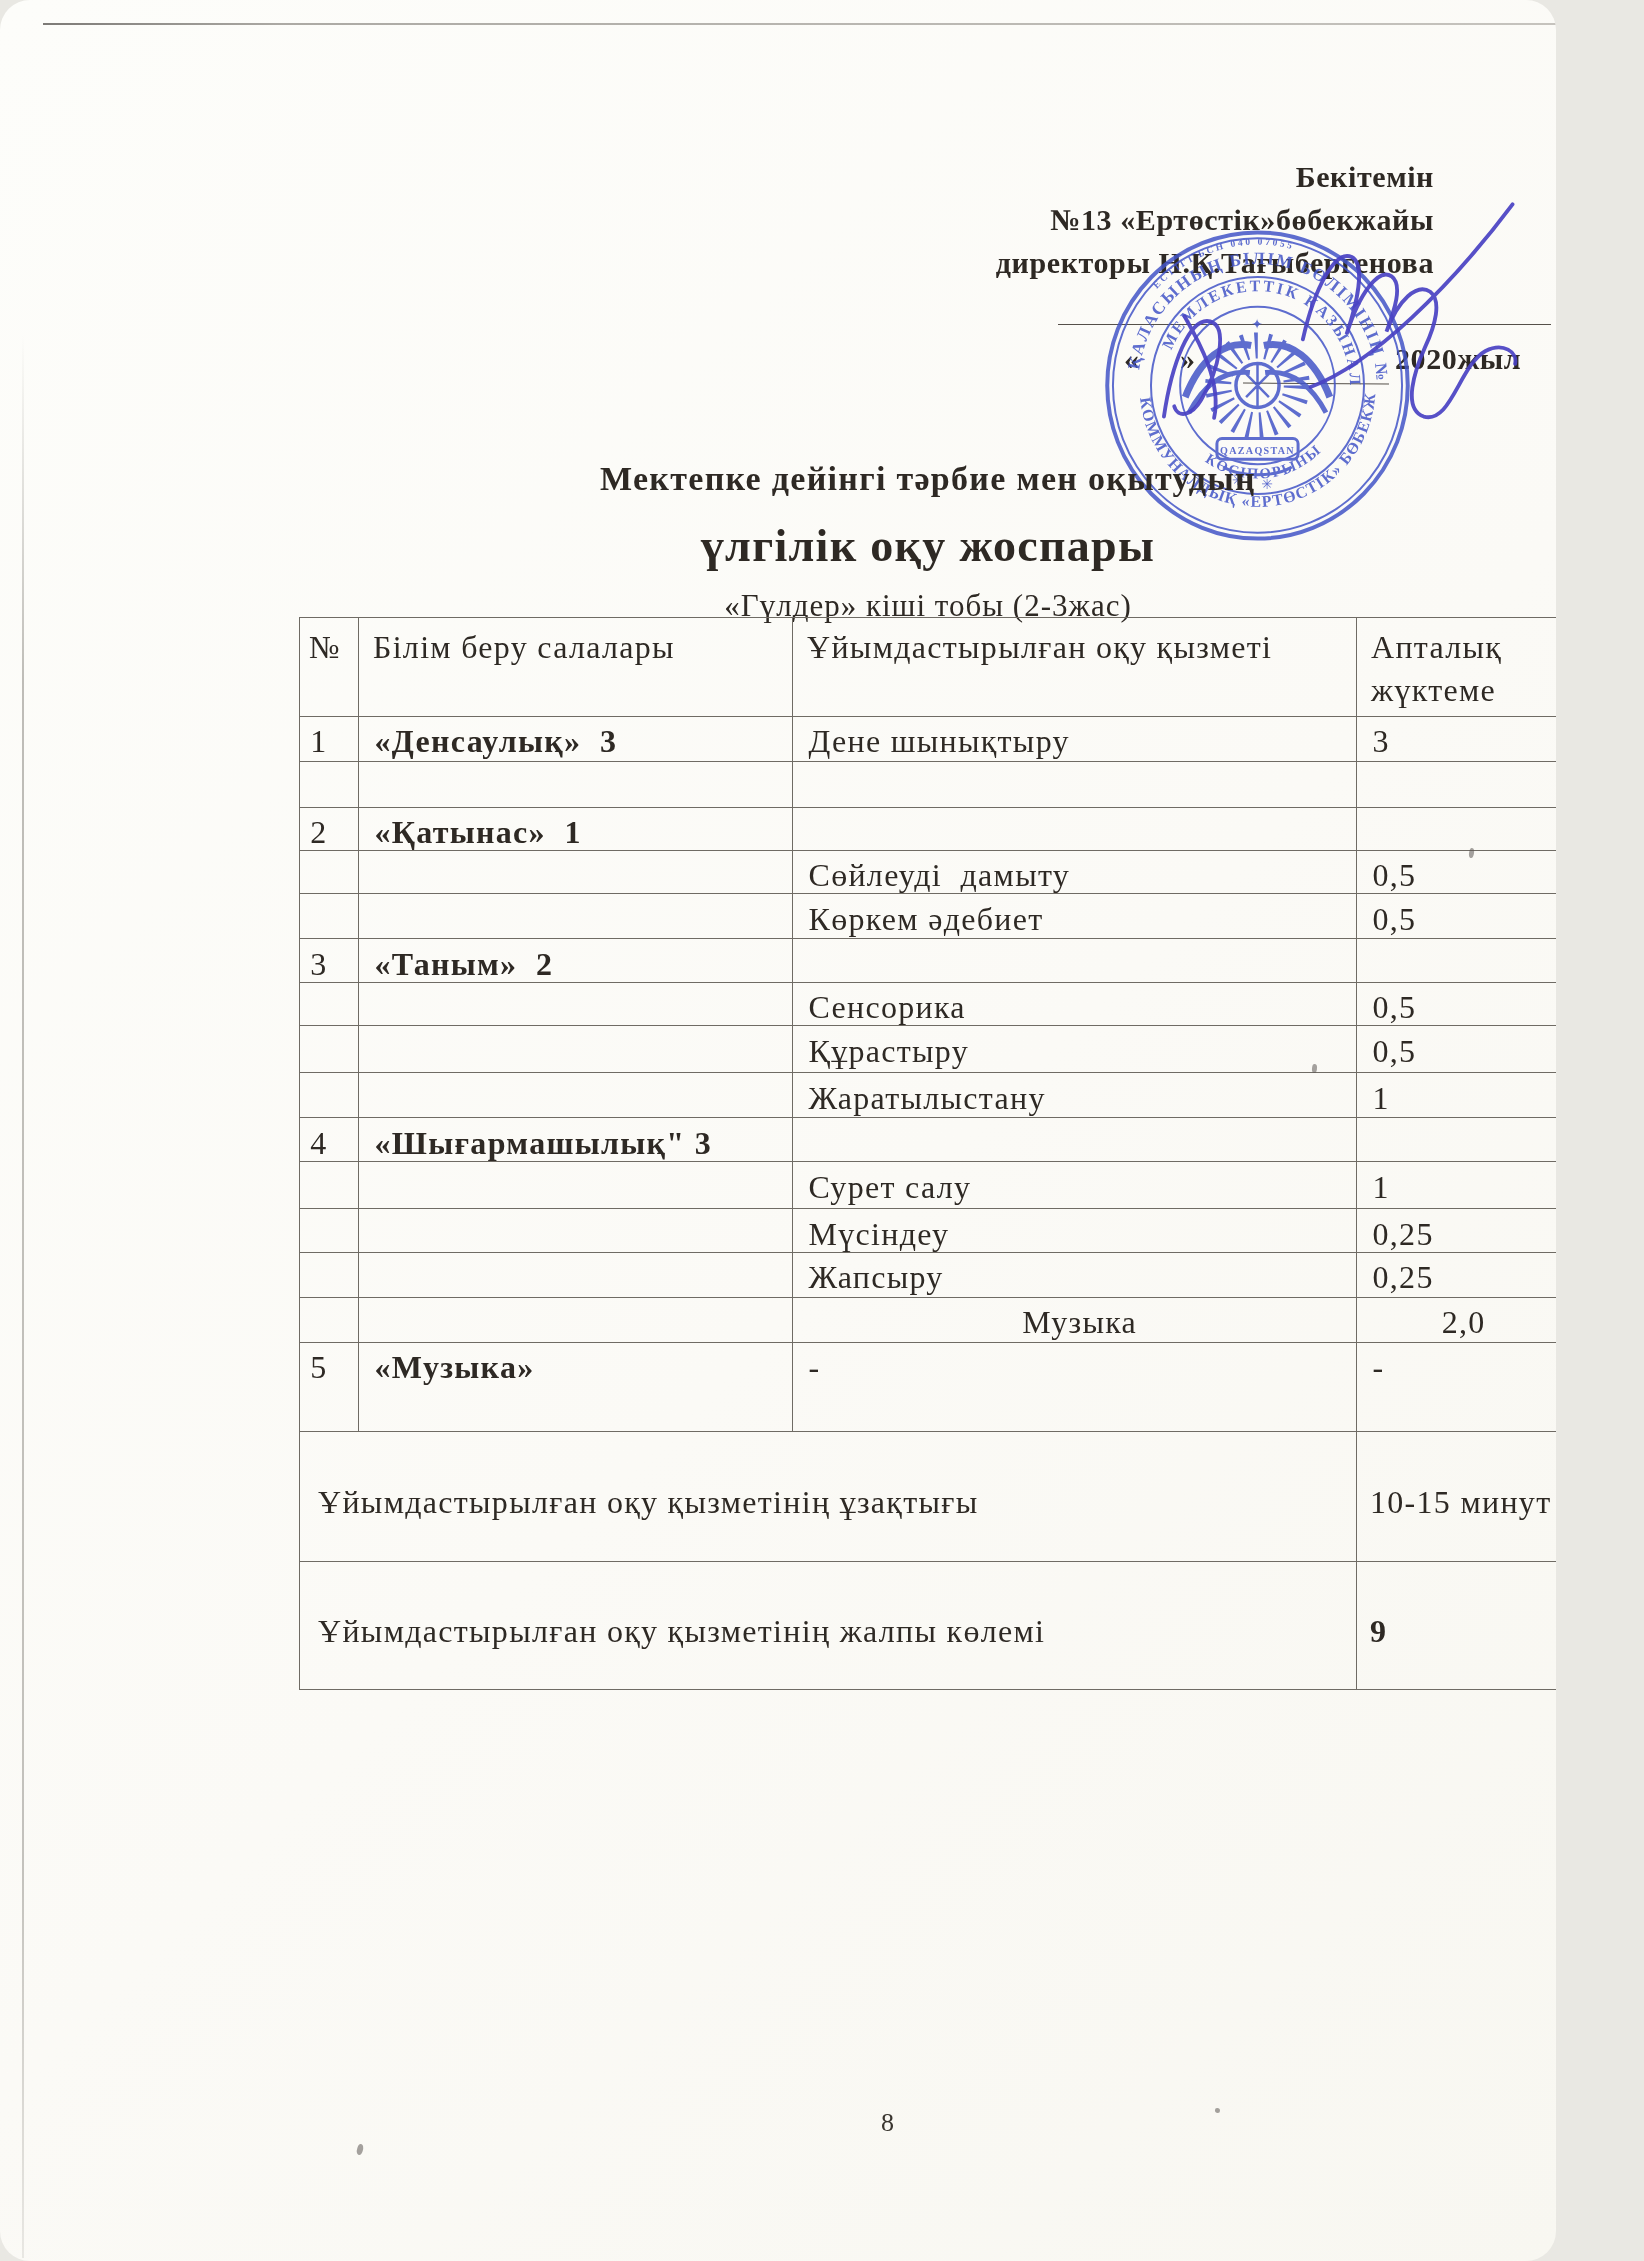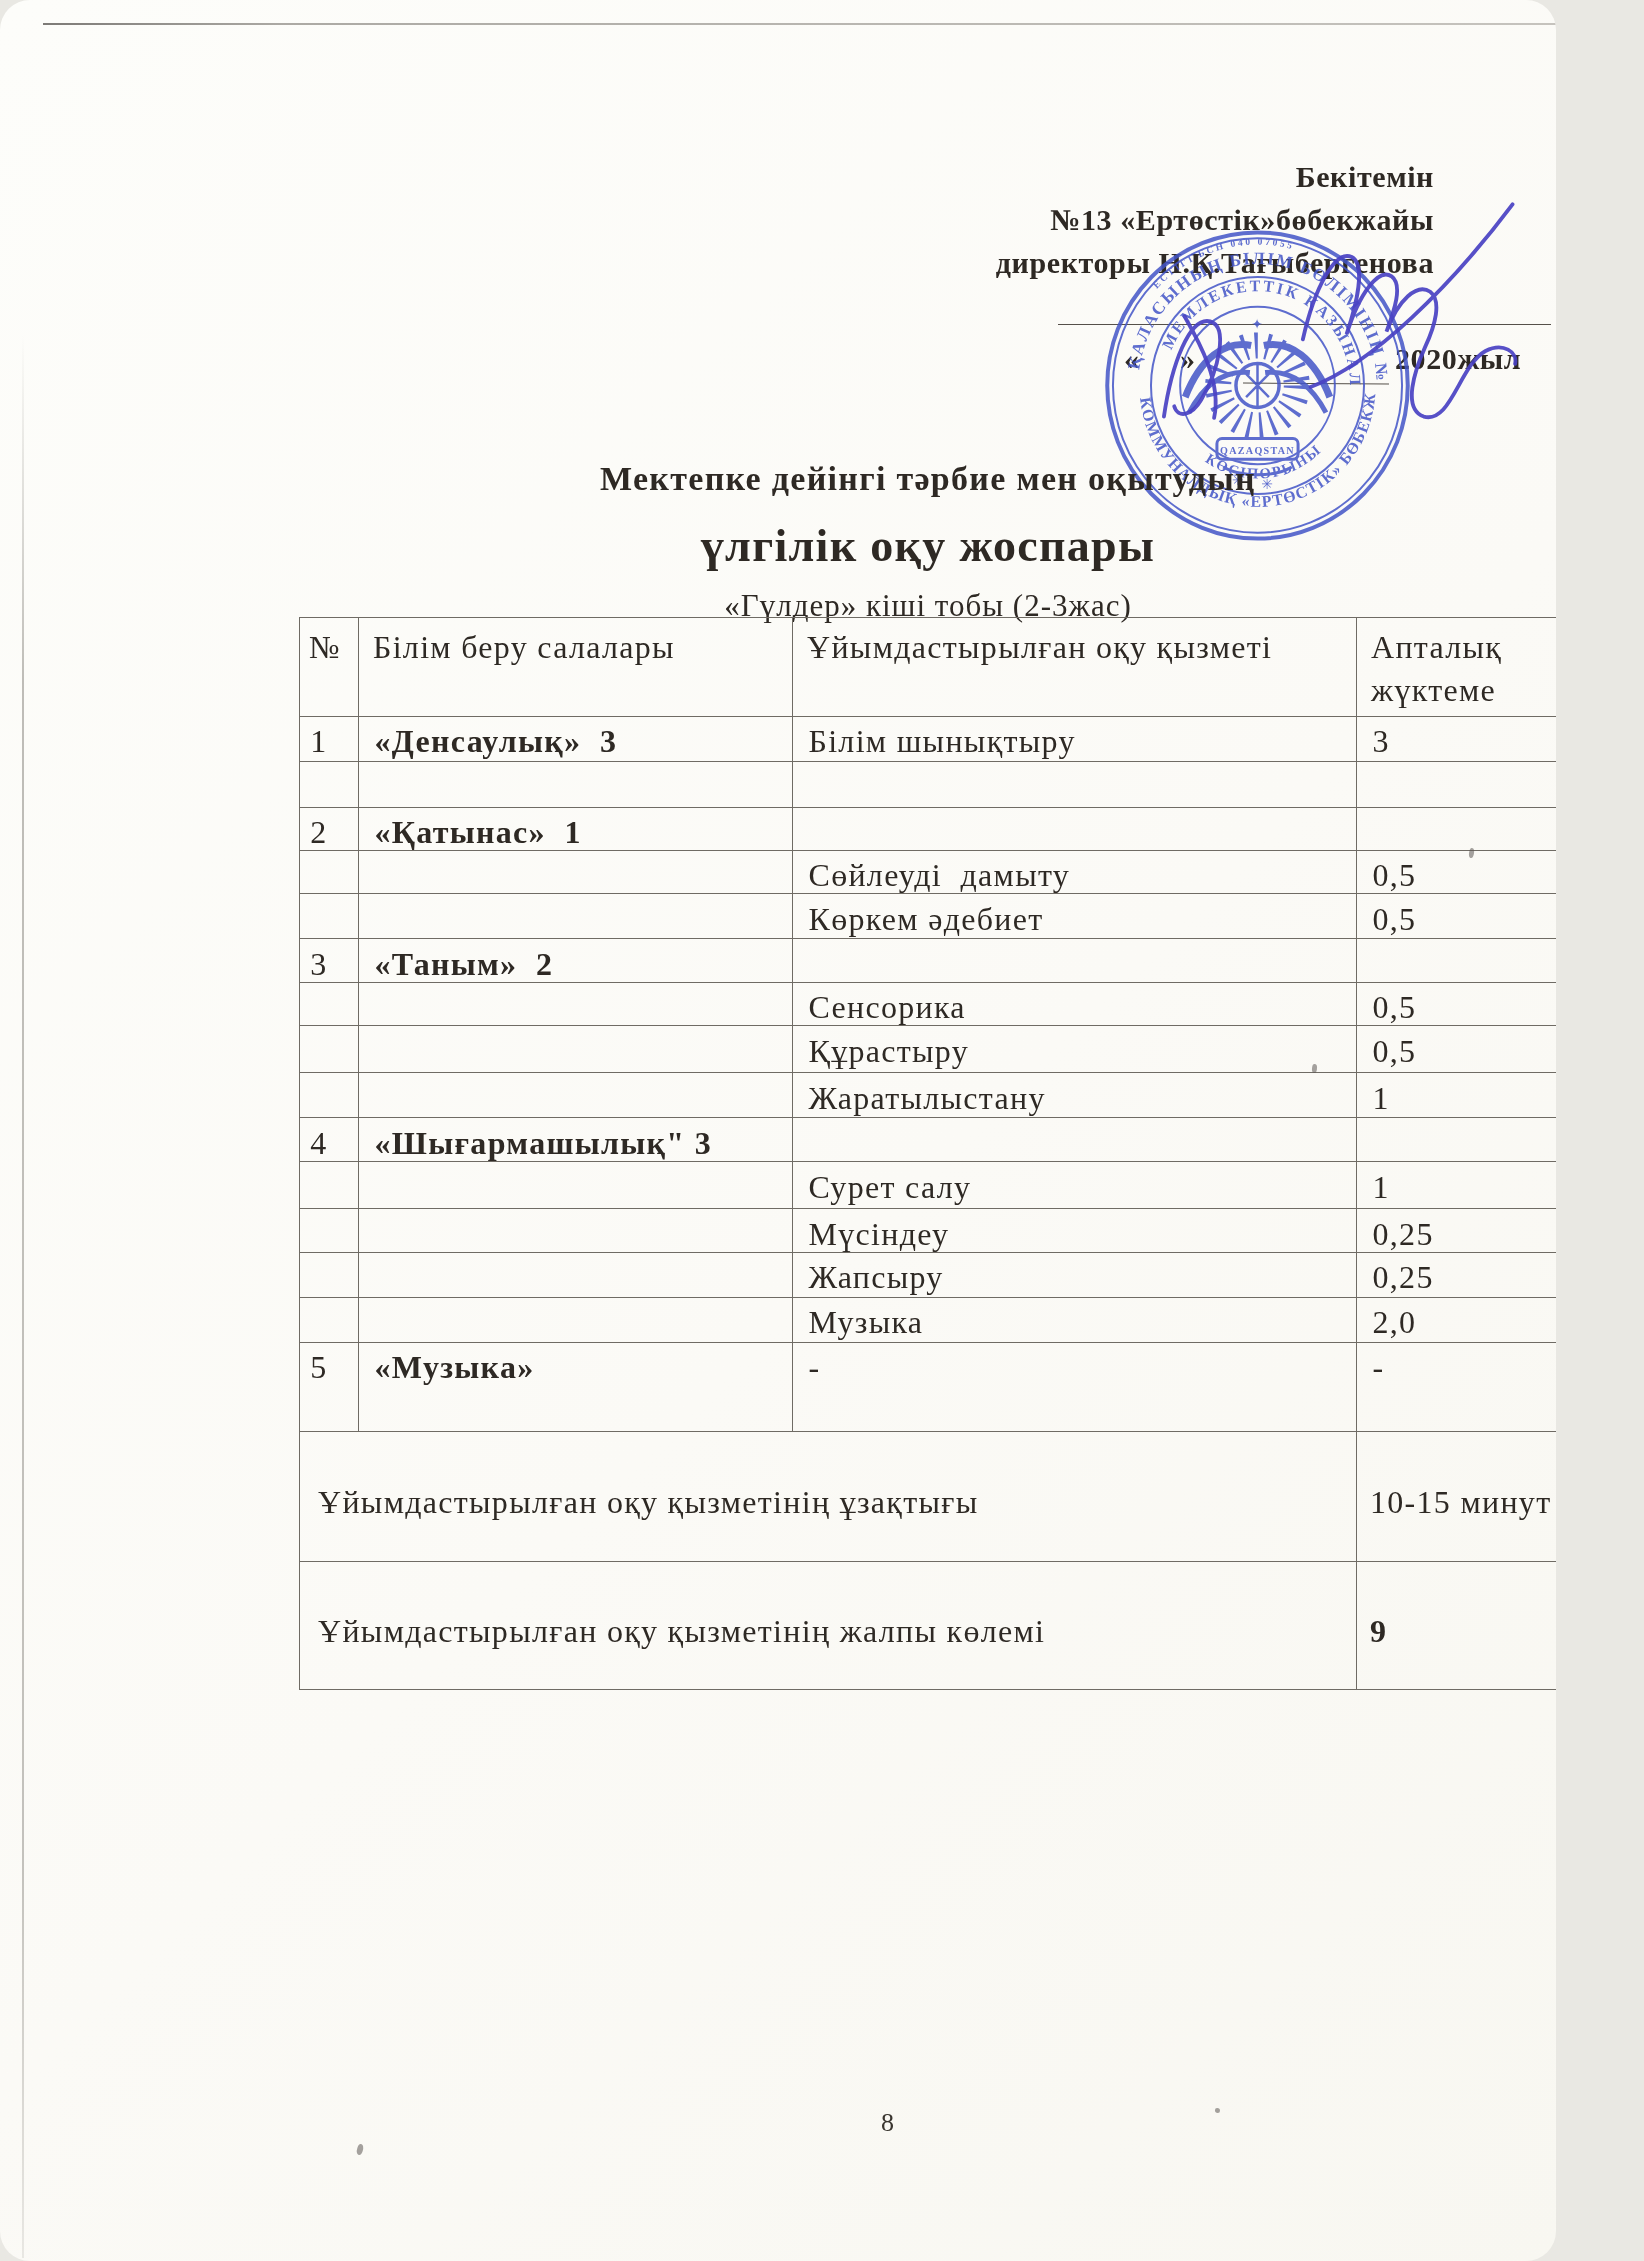--- a/index.html
+++ b/index.html
@@ -148,21 +148,21 @@
         <th class="h-no">№</th>
         <th>Білім беру салалары</th>
         <th>Ұйымдастырылған оқу қызметі</th>
         <th>Апталық жүктеме</th>
       </tr>
     </thead>
     <tbody>
         <tr style="height: 45px;">
           <td class="c-no">1</td>
           <td class="c-area b">«Денсаулық»  3</td>
-          <td class="c-activity">Білім шынықтыру</td>
+          <td class="c-activity">Дене шынықтыру</td>
           <td class="c-load">3</td>
         </tr>
         <tr style="height: 46px;">
           <td class="c-no"></td>
           <td class="c-area"></td>
           <td class="c-activity"></td>
           <td class="c-load"></td>
         </tr>
         <tr style="height: 41px;">
           <td class="c-no">2</td>
@@ -223,21 +223,21 @@
           <td class="c-area"></td>
           <td class="c-activity">Мүсіндеу</td>
           <td class="c-load">0,25</td>
         </tr>
         <tr style="height: 45px;">
           <td class="c-no"></td>
           <td class="c-area"></td>
           <td class="c-activity">Жапсыру</td>
           <td class="c-load">0,25</td>
         </tr>
-        <tr style="height: 45px;">
+        <tr style="height: 45px; text-align: center;">
           <td class="c-no"></td>
           <td class="c-area"></td>
           <td class="c-activity">Музыка</td>
           <td class="c-load">2,0</td>
         </tr>
         <tr style="height: 89px;">
           <td class="c-no">5</td>
           <td class="c-area b">«Музыка»</td>
           <td class="c-activity">-</td>
           <td class="c-load">-</td>

